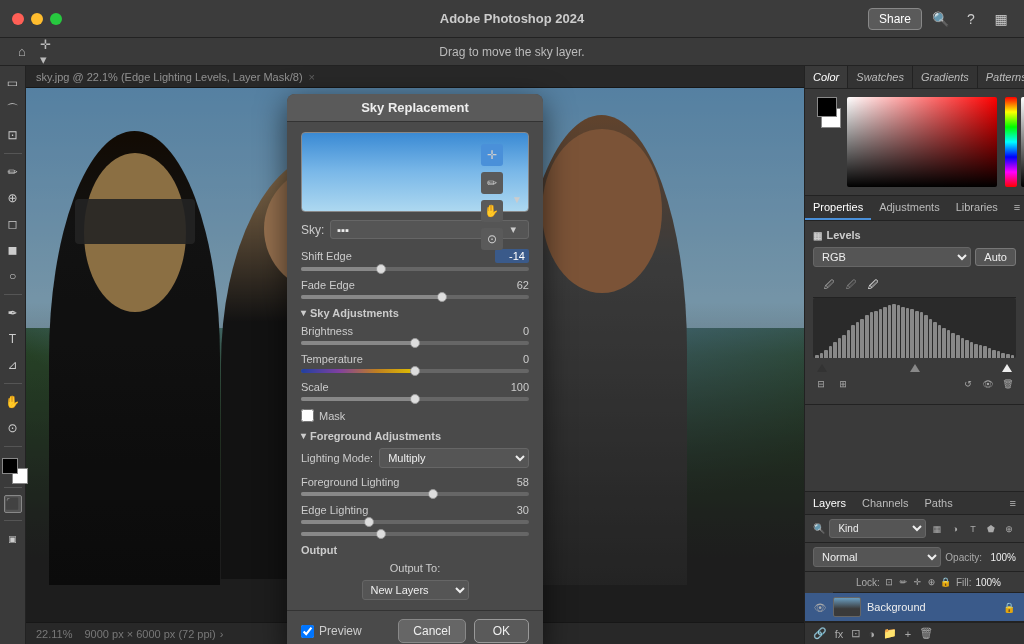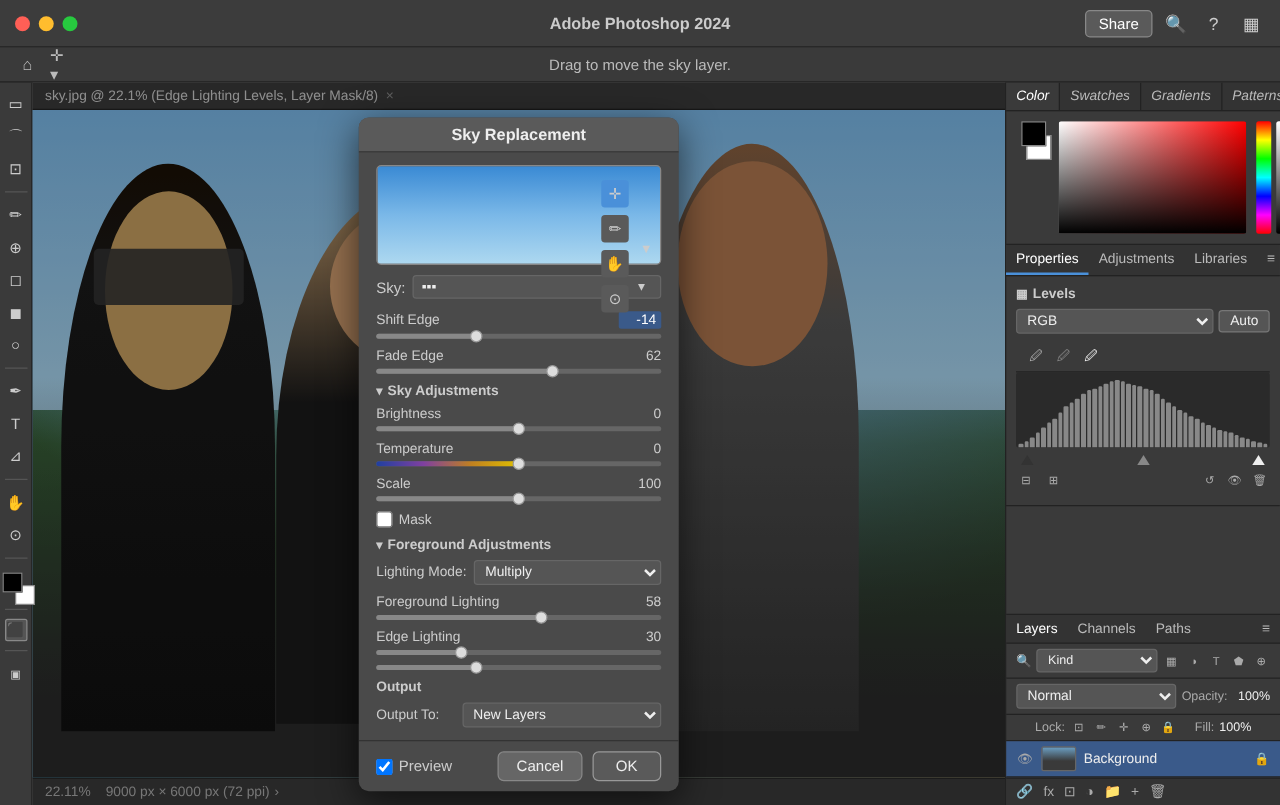--- a/index.html
+++ b/index.html
@@ -342,23 +342,24 @@
       color: #ccc;
     }
 
     .output-section {
       margin-top: 4px;
     }
     .output-label { font-size: 11px; color: #ccc; font-weight: 600; margin-bottom: 6px; }
     .output-to-row {
       display: flex;
       align-items: center;
-      gap: 18px;
+      gap: 6px;
       font-size: 11px;
       color: #ccc;
+      flex-direction: column;
     }
     .output-to-row label { white-space: nowrap; }
 
     .dialog-footer {
       padding: 8px 14px;
       display: flex;
       align-items: center;
       justify-content: space-between;
       border-top: 1px solid #333;
     }
@@ -657,20 +658,21 @@
       border-radius: 3px;
     }
     .opacity-label { font-size: 10px; color: #aaa; }
     .opacity-value { font-size: 10px; color: #eee; width: 30px; text-align: right; }
     .lock-row {
       display: flex;
       align-items: center;
       gap: 4px;
       padding: 3px 23px;
       border-bottom: 1px solid #222;
+      margin-left: 28px;
     }
     .lock-label { font-size: 10px; color: #aaa; }
     .lock-icon {
       width: 14px;
       height: 14px;
       display: flex;
       align-items: center;
       justify-content: center;
       font-size: 9px;
       color: #aaa;

